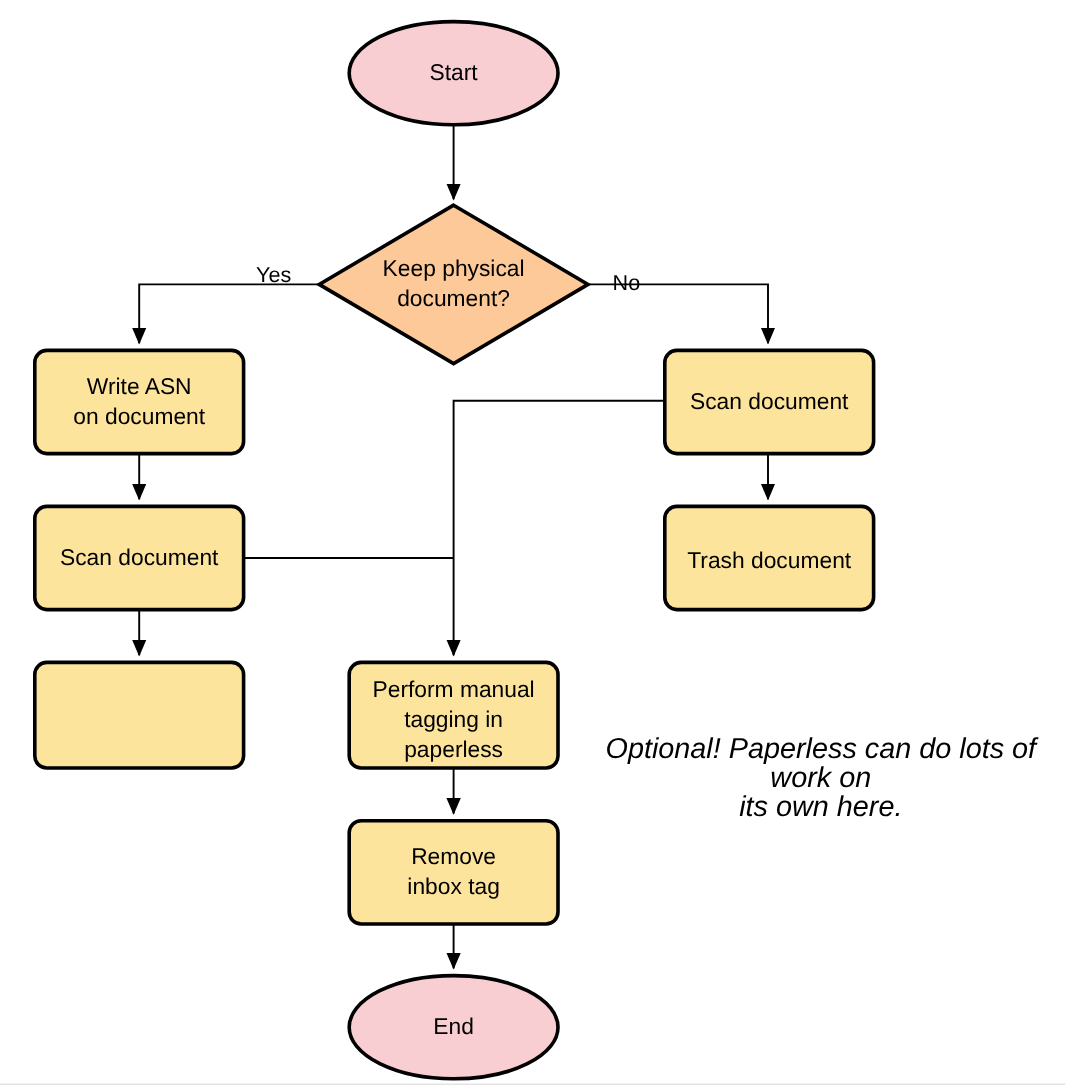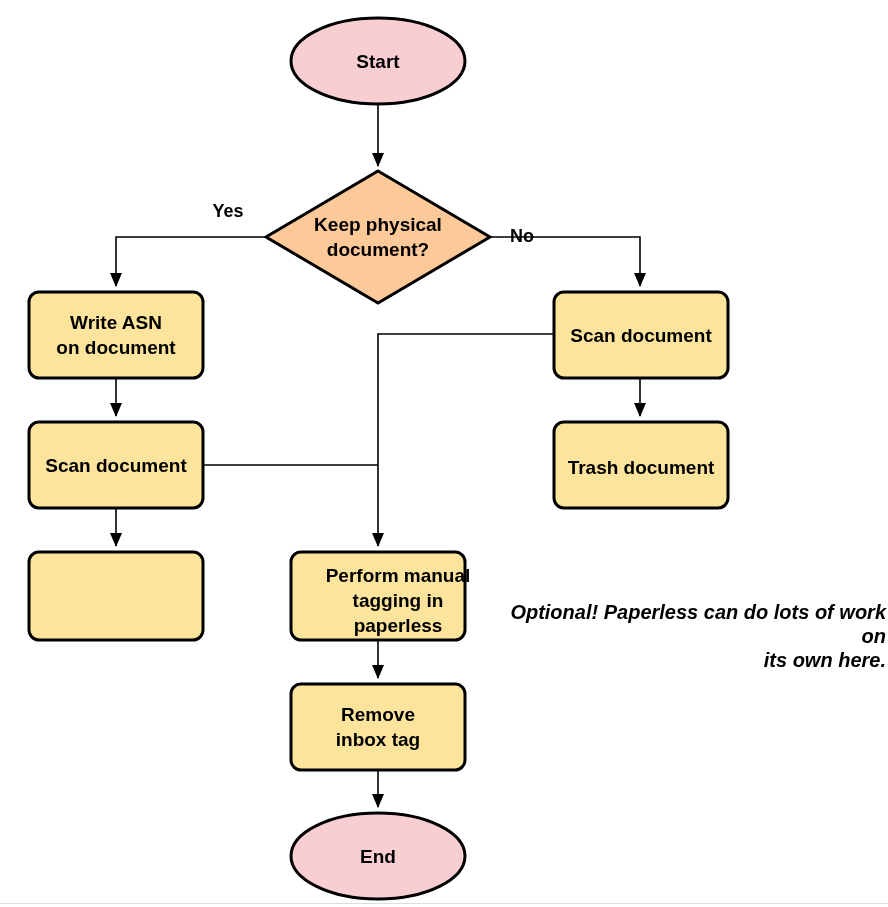--- a/index.html
+++ b/index.html
@@ -14,39 +14,38 @@
   .canvas svg{position:absolute;left:0;top:0;}
   .edge{fill:none;stroke:#000000;stroke-width:1.6;}
   .shape{stroke:#000000;stroke-width:3;}
   .lbl{
     position:absolute;
     display:flex;align-items:center;justify-content:center;
     text-align:center;
     font-size:19px;line-height:25px;
     white-space:pre-line;
     pointer-events:none;
-    font-weight:bold;
   }
   .lbl-start      {left:290px;top:17px; width:176px;height:88px;}
   .lbl-decision   {left:266px;top:171px;width:224px;height:132px;}
   .lbl-write-asn  {left:29px; top:292px;width:174px;height:86px;}
   .lbl-scan-left  {left:29px; top:422px;width:174px;height:86px;}
   .lbl-archive    {left:29px; top:552px;width:174px;height:88px;}
   .lbl-scan-right {left:554px;top:292px;width:174px;height:86px;}
   .lbl-trash      {left:554px;top:422px;width:174px;height:90px;}
-  .lbl-tagging    {left:291px;top:552px;width:174px;height:96px;margin-left:20px;}
+  .lbl-tagging    {left:291px;top:552px;width:174px;height:96px;}
   .lbl-remove     {left:291px;top:684px;width:174px;height:86px;}
   .lbl-end        {left:290px;top:812px;width:176px;height:88px;}
   .edge-lbl{font-size:18px;line-height:22px;}
-  .lbl-yes        {left:200px;top:199px;width:56px;height:24px;}
+  .lbl-yes        {left:200px;top:217px;width:56px;height:24px;}
   .lbl-no         {left:498px;top:224px;width:48px;height:24px;}
   .lbl-note{
-    left:482px;top:600px;width:404px;height:50px;
-    justify-content:flex-start;text-align:right;
-    font-style:italic;font-size:20px;line-height:24px;
+    left:482px;top:613px;width:404px;height:50px;
+    justify-content:flex-start;text-align:center;
+    font-style:italic;font-size:24px;line-height:24px;
     align-items:flex-start;
   }
   .bottom-line{
     position:absolute;left:0;top:903px;width:888px;height:0;
     border-top:1px solid #dddddd;
   }
 </style>
 </head>
 <body>
 

